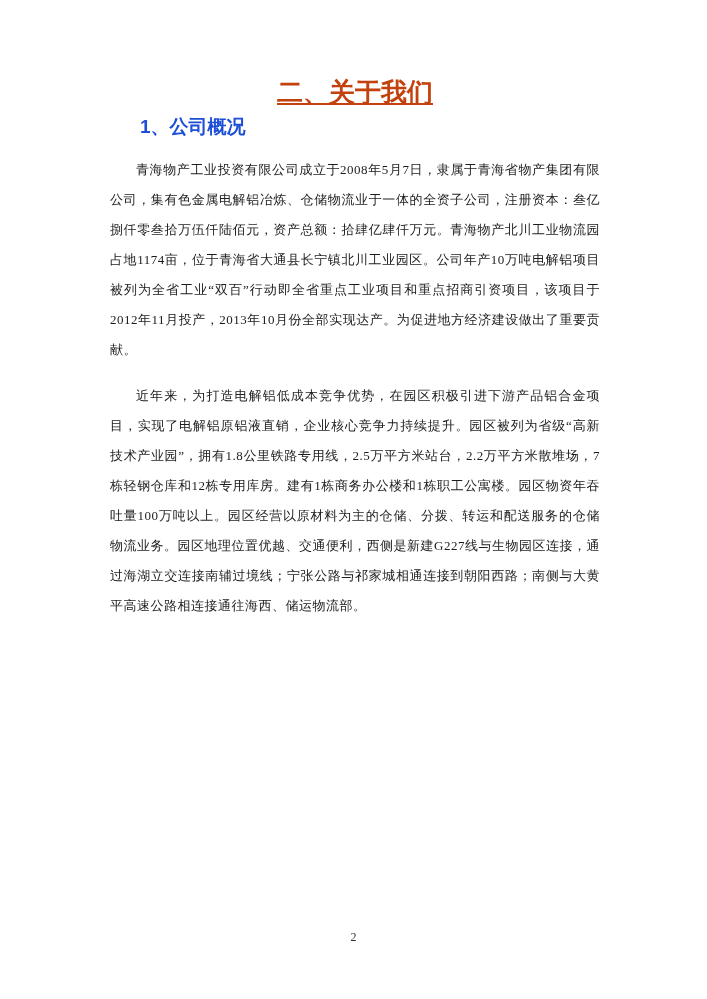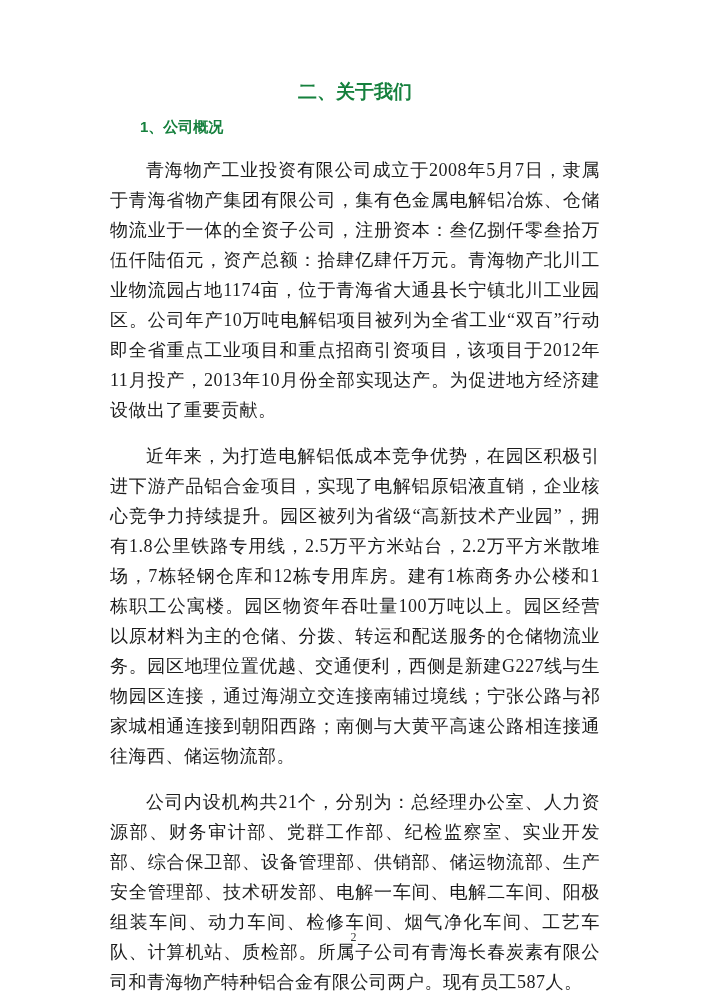--- a/index.html
+++ b/index.html
@@ -18,36 +18,37 @@
   .page {
     box-sizing: border-box;
     width: 707px;
     height: 999px;
     padding: 78px 107px 0 110px;
     position: relative;
   }
   .doc-title {
     text-align: center;
     font-family: "Liberation Sans", "DejaVu Sans", sans-serif;
-    font-size: 19px;
+    font-size: 26px;
     font-weight: bold;
     line-height: 28px;
     margin: 0;
-    color: #15803d;
+    color: #c2410c;
+    text-decoration: underline;
   }
   .section-heading {
     font-family: "Liberation Sans", "DejaVu Sans", sans-serif;
-    font-size: 15px;
+    font-size: 19px;
     font-weight: bold;
     line-height: 24px;
     margin: 9px 0 0 30px;
-    color: #15803d;
+    color: #1d4ed8;
   }
   .body-paragraph {
-    font-size: 18px;
+    font-size: 13px;
     line-height: 30px;
     text-align: justify;
     text-indent: 2em;
     margin: 16px 0 0 0;
     letter-spacing: 0.5px;
   }
   .page-number {
     position: absolute;
     left: 0;
     right: 0;
@@ -62,16 +63,15 @@
 
 <div class="page">
   <h1 class="doc-title">二、关于我们</h1>
 
   <h2 class="section-heading">1、公司概况</h2>
 
   <p class="body-paragraph">青海物产工业投资有限公司成立于2008年5月7日，隶属于青海省物产集团有限公司，集有色金属电解铝冶炼、仓储物流业于一体的全资子公司，注册资本：叁亿捌仟零叁拾万伍仟陆佰元，资产总额：拾肆亿肆仟万元。青海物产北川工业物流园占地1174亩，位于青海省大通县长宁镇北川工业园区。公司年产10万吨电解铝项目被列为全省工业“双百”行动即全省重点工业项目和重点招商引资项目，该项目于2012年11月投产，2013年10月份全部实现达产。为促进地方经济建设做出了重要贡献。</p>
 
   <p class="body-paragraph">近年来，为打造电解铝低成本竞争优势，在园区积极引进下游产品铝合金项目，实现了电解铝原铝液直销，企业核心竞争力持续提升。园区被列为省级“高新技术产业园”，拥有1.8公里铁路专用线，2.5万平方米站台，2.2万平方米散堆场，7栋轻钢仓库和12栋专用库房。建有1栋商务办公楼和1栋职工公寓楼。园区物资年吞吐量100万吨以上。园区经营以原材料为主的仓储、分拨、转运和配送服务的仓储物流业务。园区地理位置优越、交通便利，西侧是新建G227线与生物园区连接，通过海湖立交连接南辅过境线；宁张公路与祁家城相通连接到朝阳西路；南侧与大黄平高速公路相连接通往海西、储运物流部。</p>
 
-  <p class="body-paragraph">公司内设机构共21个，分别为：总经理办公室、人力资源部、财务审计部、党群工作部、纪检监察室、实业开发部、综合保卫部、设备管理部、供销部、储运物流部、生产安全管理部、技术研发部、电解一车间、电解二车间、阳极组装车间、动力车间、检修车间、烟气净化车间、工艺车队、计算机站、质检部。所属子公司有青海长春炭素有限公司和青海物产特种铝合金有限公司两户。现有员工587人。</p>
 
   <div class="page-number">2</div>
 </div>
 
 </body></html>

